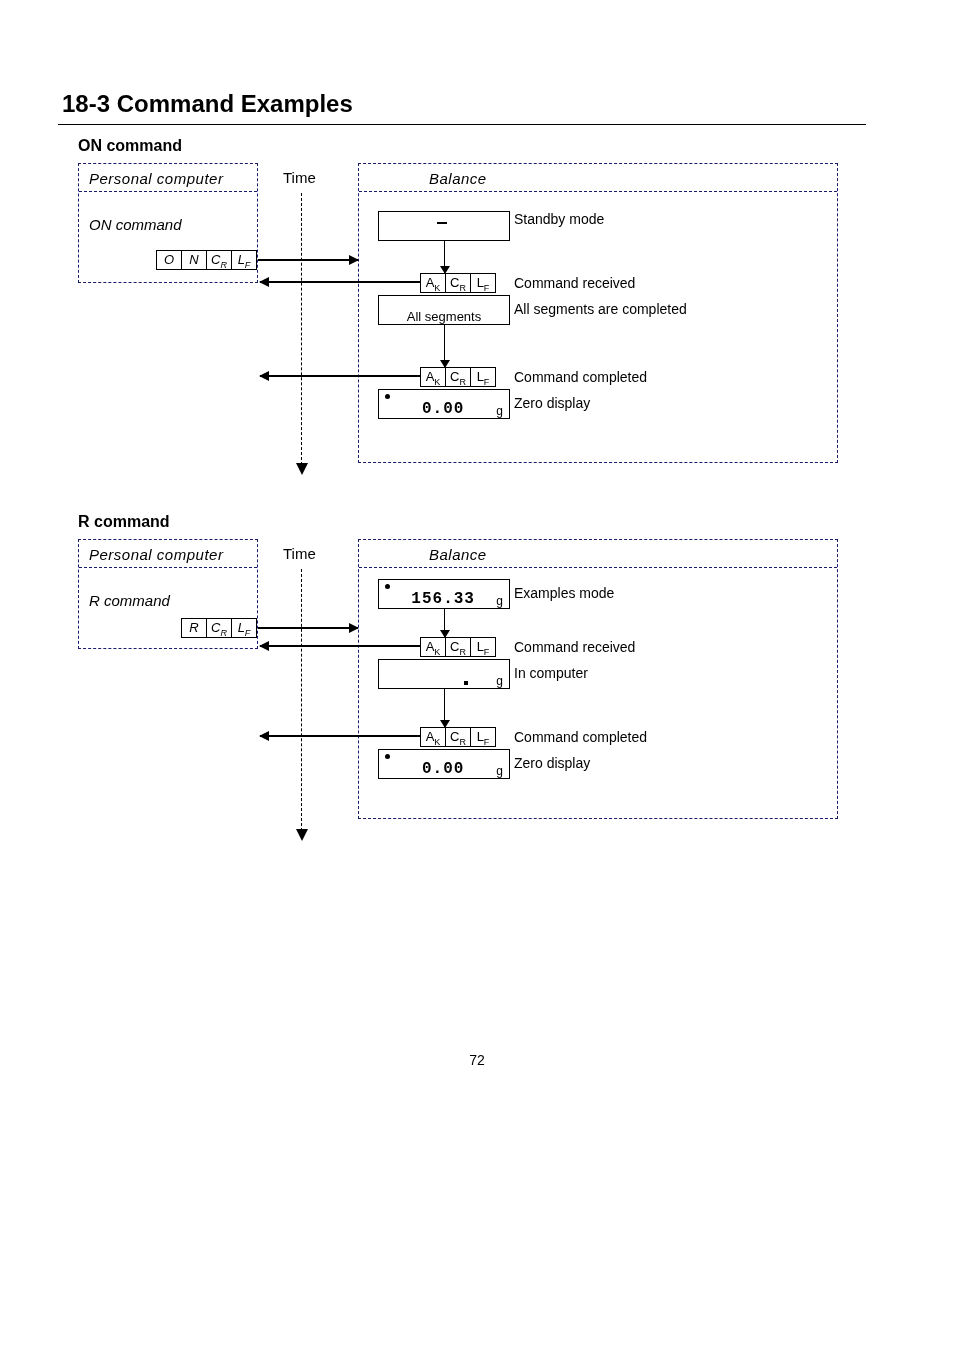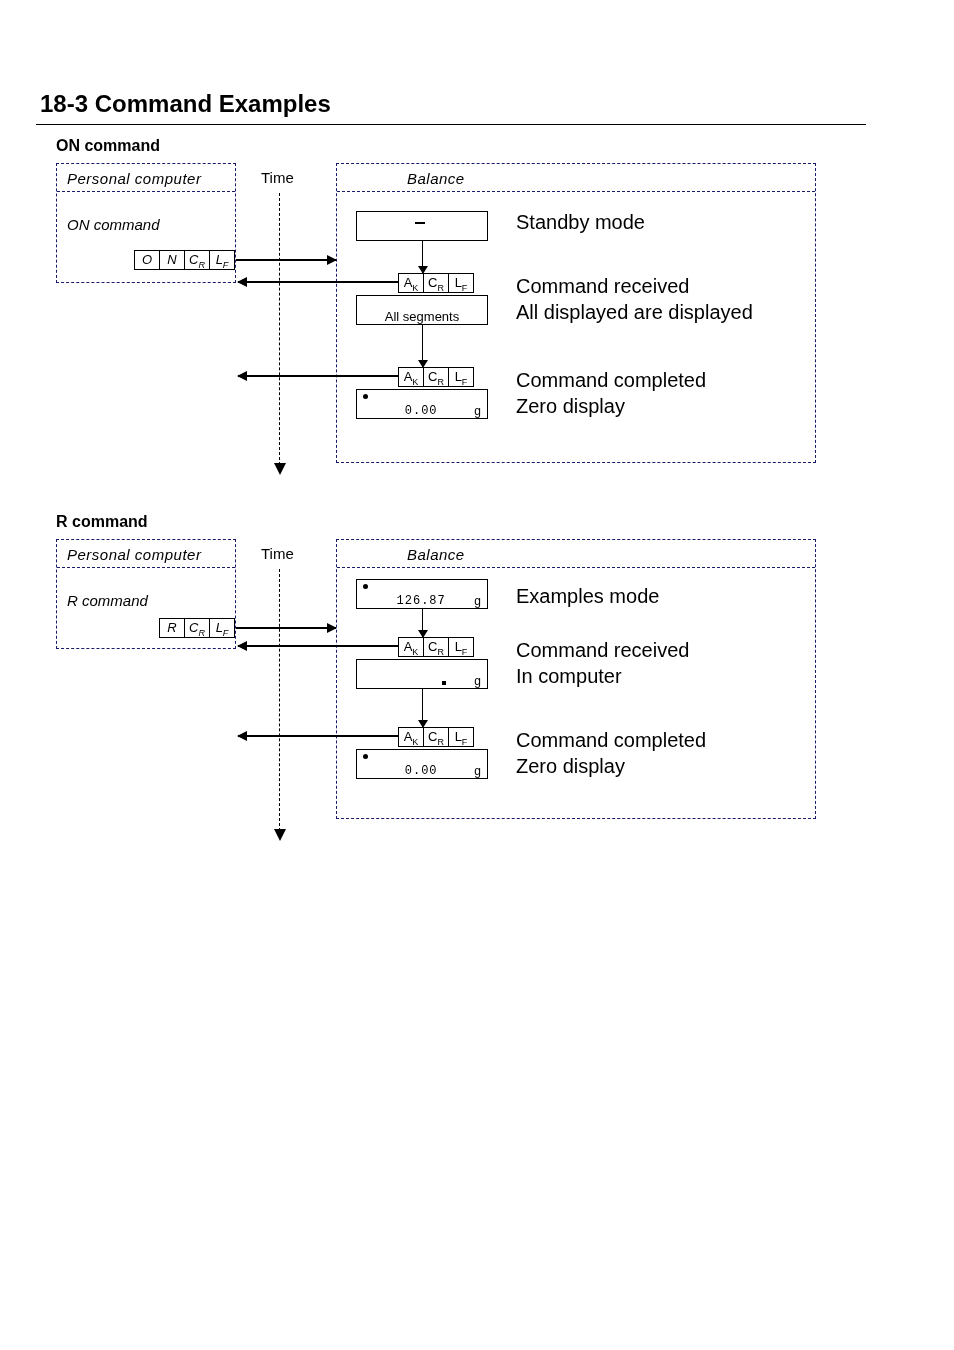--- a/index.html
+++ b/index.html
@@ -7,21 +7,21 @@
     padding: 0;
     background: #fff;
     font-family: Arial, Helvetica, sans-serif;
     color: #000;
   }
   .page {
     width: 954px;
     height: 1098px;
     position: relative;
     box-sizing: border-box;
-    padding: 90px 88px 30px 36px;
+    padding: 90px 88px 30px 58px;
   }
   h2.section-title {
     font-size: 24px;
     font-weight: bold;
     margin: 0 0 6px 4px;
   }
   .rule {
     border: none;
     border-top: 1.5px solid #000;
     margin: 0 0 12px 0;
@@ -147,22 +147,22 @@
   .lcdbox .stable-dot {
     width: 5px;
     height: 5px;
     border-radius: 50%;
     background: #000;
     align-self: flex-start;
     margin-top: 4px;
   }
   .lcdbox .seg {
     font-family: "Courier New", monospace;
-    font-weight: normal;
-    font-size: 12px;
+    font-weight: bold;
+    font-size: 16px;
     letter-spacing: 1px;
   }
   .lcdbox .unit {
     font-size: 12px;
   }
   .lcd-dash {
     position: absolute;
     border: 1px solid #000;
     height: 30px;
     width: 132px;
@@ -174,22 +174,22 @@
     right: 62px;
     top: 10px;
     width: 10px;
     height: 2px;
     background: #000;
   }
 
   
   .sidelabel {
     position: absolute;
-    font-size: 20px;
-    left: 460px;
+    font-size: 14px;
+    left: 436px;
   }
 
   
   .vconn {
     position: absolute;
     width: 0;
     border-left: 1.5px solid #000;
   }
   .vconn::after {
     content: "";
@@ -266,21 +266,21 @@
     <span class="byteseq" style="position:absolute; left:342px; top:110px;">
       <span class="cell"><span>A</span><sub>K</sub></span>
       <span class="cell"><span>C</span><sub>R</sub></span>
       <span class="cell"><span>L</span><sub>F</sub></span>
     </span>
     <div class="sidelabel" style="top:112px;">Command received</div>
 
     <div class="lcdbox" style="left:300px; top:132px; justify-content:center;">
       <span>All segments</span>
     </div>
-    <div class="sidelabel" style="top:138px;">All displayed are displayed</div>
+    <div class="sidelabel" style="top:138px;">All segments are completed</div>
 
     <div class="vconn" style="left:366px; top:162px; height:42px;"></div>
 
     <div class="harrow left" style="left:182px; top:212px; width:140px;"></div>
     <span class="ack-tick" style="left:322px; top:212px;"></span>
     <span class="byteseq" style="position:absolute; left:342px; top:204px;">
       <span class="cell"><span>A</span><sub>K</sub></span>
       <span class="cell"><span>C</span><sub>R</sub></span>
       <span class="cell"><span>L</span><sub>F</sub></span>
     </span>
@@ -316,21 +316,21 @@
     <div class="time-axis" style="left:223px;">
       <div class="time-arrowhead"></div>
     </div>
 
     <div class="dashbox" style="left:280px; top:0; width:480px; height:280px;">
       <div class="header" style="text-align:left; padding-left:70px;">Balance</div>
     </div>
 
     <div class="lcdbox" style="left:300px; top:40px;">
       <span class="stable-dot"></span>
-      <span class="seg">126.87</span>
+      <span class="seg">156.33</span>
       <span class="unit">g</span>
     </div>
     <div class="sidelabel" style="top:46px;">Examples mode</div>
 
     <div class="harrow right" style="left:180px; top:88px; width:100px;"></div>
     <div class="vconn" style="left:366px; top:70px; height:28px;"></div>
 
     <div class="harrow left" style="left:182px; top:106px; width:140px;"></div>
     <span class="ack-tick" style="left:322px; top:106px;"></span>
     <span class="byteseq" style="position:absolute; left:342px; top:98px;">
@@ -358,13 +358,14 @@
     <div class="sidelabel" style="top:190px;">Command completed</div>
 
     <div class="lcdbox" style="left:300px; top:210px;">
       <span class="stable-dot"></span>
       <span class="seg">0.00</span>
       <span class="unit">g</span>
     </div>
     <div class="sidelabel" style="top:216px;">Zero display</div>
   </div>
 
+  <div class="page-num">72</div>
 </div>
 
 </body></html>

